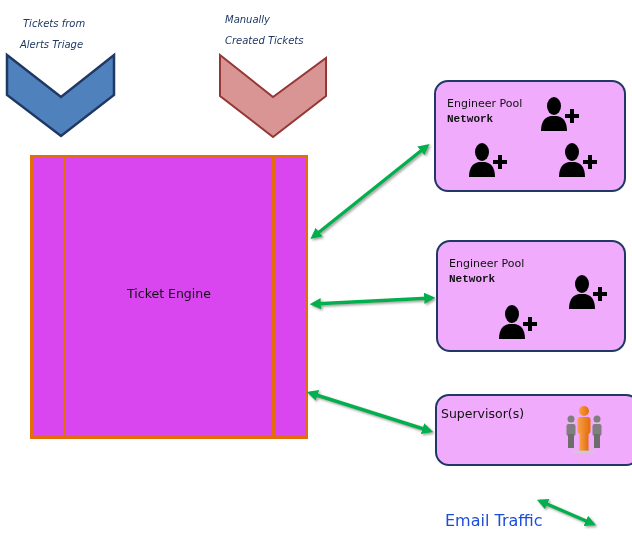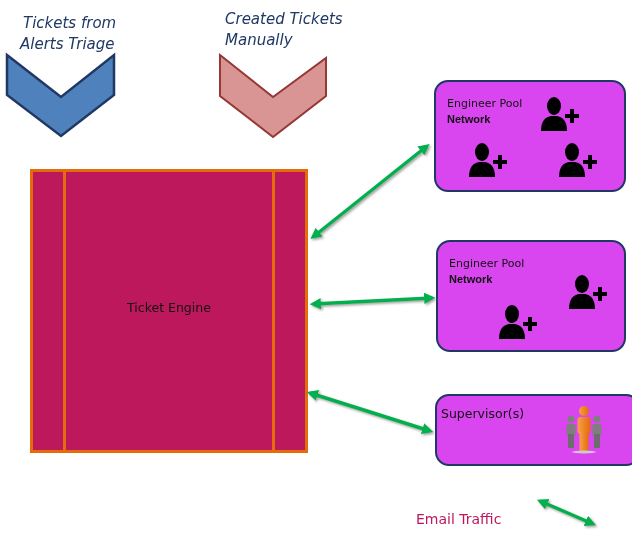--- a/index.html
+++ b/index.html
@@ -1,39 +1,39 @@
 <!DOCTYPE html>
 <html><head>
 <meta charset="utf-8">
 <style>
   html, body { margin:0; padding:0; background:#ffffff; }
   body { width:632px; height:542px; position:relative; overflow:hidden; font-family:"Liberation Sans", sans-serif; }
   .abs { position:absolute; }
-  .src-label { font-family:"DejaVu Sans", sans-serif; font-style:italic; font-size:15px; color:#1f3864; line-height:21px; white-space:nowrap; }
-  .engine { left:30px; top:169px; width:272px; height:278px; background:#be185d; border:3px solid #e46c0a; box-sizing:content-box; }
+  .src-label { font-family:"DejaVu Sans", sans-serif; font-style:italic; font-size:10px; color:#1f3864; line-height:21px; white-space:nowrap; }
+  .engine { left:30px; top:155px; width:272px; height:278px; background:#d946ef; border:3px solid #e46c0a; box-sizing:content-box; }
   .engine .div { position:absolute; top:0; bottom:0; width:3px; background:#e46c0a; }
   .engine-label { position:absolute; left:0; right:0; top:128px; text-align:center; font-family:"DejaVu Sans", sans-serif; font-size:12.5px; color:#111; }
-  .pool { background:#d946ef; border:2.5px solid #1f3864; border-radius:14px; box-sizing:border-box; }
+  .pool { background:#f0abfc; border:2.5px solid #1f3864; border-radius:14px; box-sizing:border-box; }
   .pool-title { position:absolute; left:11px; top:12px; font-family:"DejaVu Sans", sans-serif; font-size:11px; color:#111; line-height:19px; }
-  .pool-name { position:absolute; left:11px; top:31px; font-family:Liberation Sans, sans-serif; font-size:11px; font-weight:bold; color:#111; }
+  .pool-name { position:absolute; left:11px; top:31px; font-family:Liberation Mono, monospace; font-size:11px; font-weight:bold; color:#111; }
   .sup-title { position:absolute; left:4px; top:10px; font-family:"DejaVu Sans", sans-serif; font-size:12.5px; color:#111; }
   .person { position:absolute; width:40px; height:36px; }
-  .legend-label { left:416px; top:511px; font-family:"DejaVu Sans", sans-serif; font-size:14px; color:#be185d; }
+  .legend-label { left:445px; top:511px; font-family:"DejaVu Sans", sans-serif; font-size:16px; color:#1d4ed8; }
   svg.overlay { position:absolute; left:0; top:0; }
 </style>
 </head>
 <body>
 
 <div class="abs src-label" style="left:23px; top:13px;">
   <div>Tickets from</div>
   <div style="margin-left:-3px;">Alerts Triage</div>
 </div>
 <div class="abs src-label" style="left:225px; top:9px;">
+  <div>Manually</div>
   <div>Created Tickets</div>
-  <div>Manually</div>
 </div>
 
 <svg class="overlay" width="632" height="542">
   <polygon points="7,55 61,97 114,55 114,95 61,136 7,95" fill="#4f81bd" stroke="#1f3864" stroke-width="2.5" stroke-linejoin="miter"></polygon>
   <polygon points="220,55 273,97 326,58 326,96 273,137 220,96" fill="#d99594" stroke="#953735" stroke-width="2" stroke-linejoin="miter"></polygon>
 </svg>
 
 <div class="abs engine">
   <div class="div" style="left:30px;"></div>
   <div class="div" style="left:239px;"></div>

